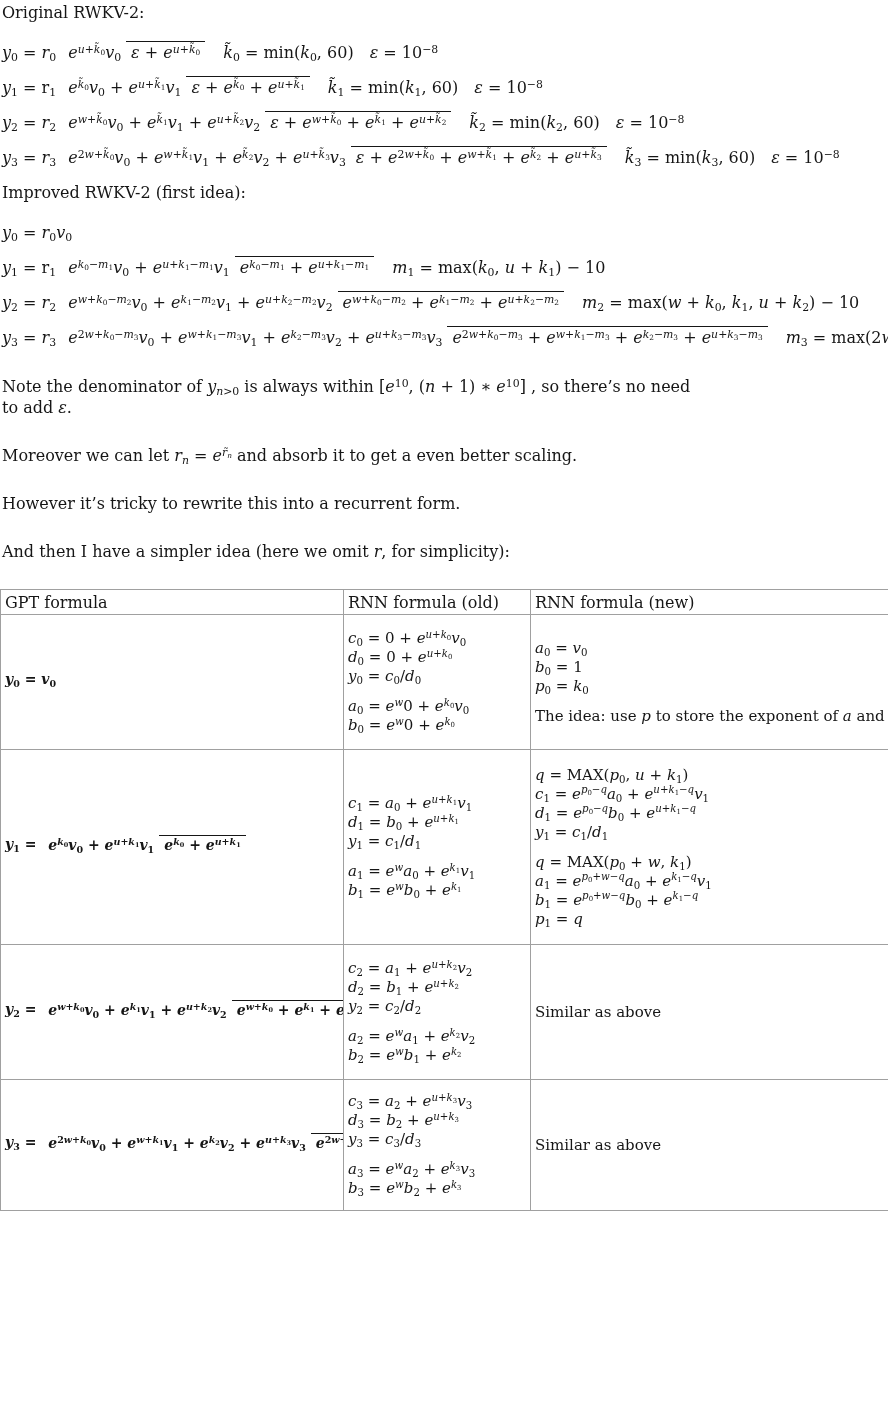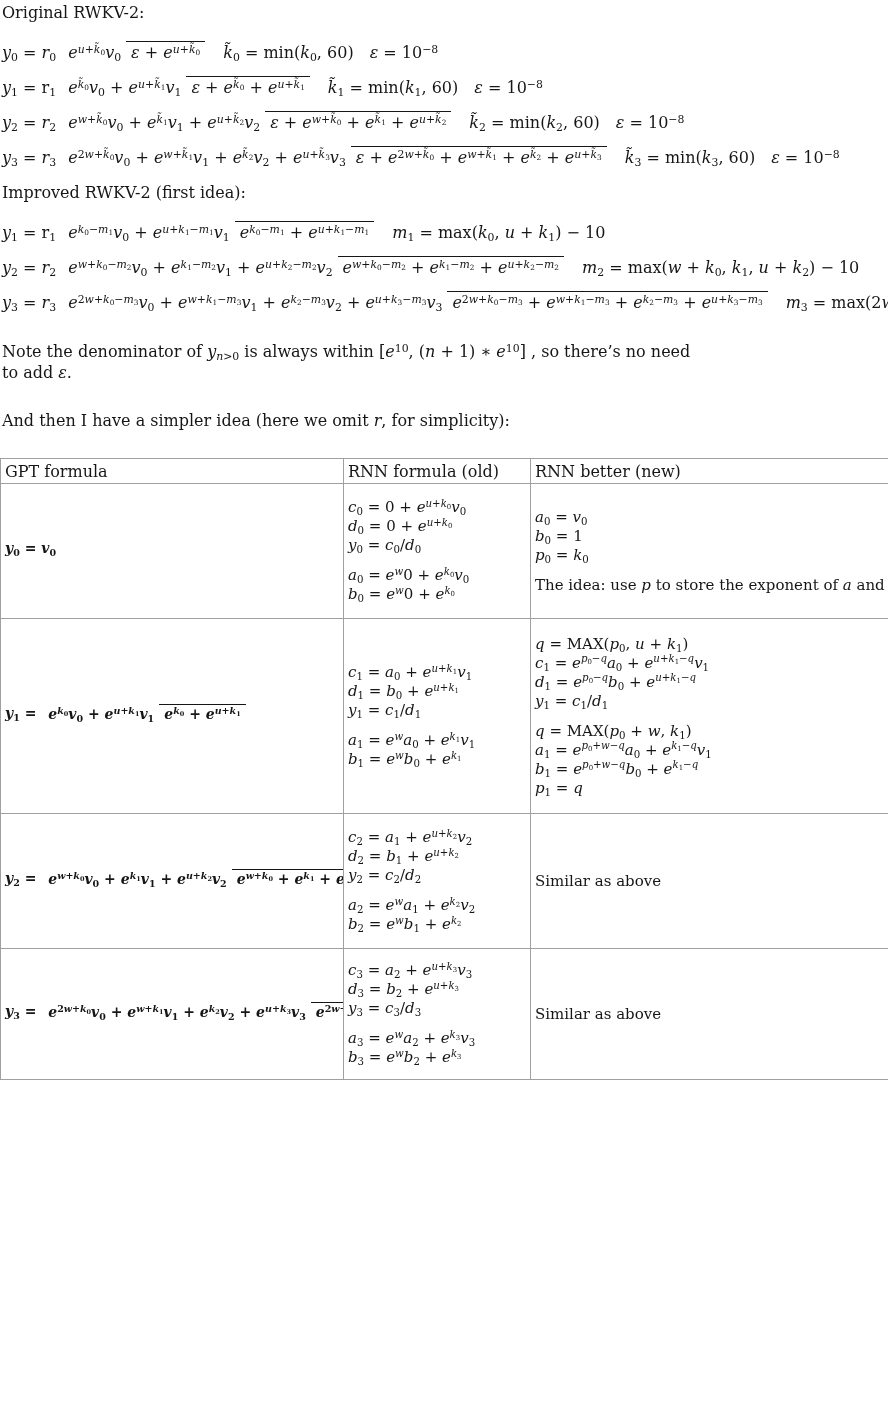--- a/index.html
+++ b/index.html
@@ -39,41 +39,44 @@
   <div class="heading">Original RWKV-2:</div>
   <div class="section-eqs">
       <div class="eq"><span class="m"><i>y</i><sub>0</sub> = <i>r</i><sub>0</sub> </span><span class="frac"><span class="num"><i>e</i><sup><i>u</i>+<i>k̃</i><sub>0</sub></sup><i>v</i><sub>0</sub></span><span class="den"><i>ε</i> + <i>e</i><sup><i>u</i>+<i>k̃</i><sub>0</sub></sup></span></span><span class="m"> <i>k̃</i><sub>0</sub> = <span class="fn">min</span>(<i>k</i><sub>0</sub>, 60) <i>ε</i> = 10<sup>−8</sup></span></div>
       <div class="eq"><span class="m"><i>y</i><sub>1</sub> = <span class="fn">r</span><sub>1</sub> </span><span class="frac"><span class="num"><i>e</i><sup><i>k̃</i><sub>0</sub></sup><i>v</i><sub>0</sub> + <i>e</i><sup><i>u</i>+<i>k̃</i><sub>1</sub></sup><i>v</i><sub>1</sub></span><span class="den"><i>ε</i> + <i>e</i><sup><i>k̃</i><sub>0</sub></sup> + <i>e</i><sup><i>u</i>+<i>k̃</i><sub>1</sub></sup></span></span><span class="m"> <i>k̃</i><sub>1</sub> = <span class="fn">min</span>(<i>k</i><sub>1</sub>, 60) <i>ε</i> = 10<sup>−8</sup></span></div>
       <div class="eq"><span class="m"><i>y</i><sub>2</sub> = <i>r</i><sub>2</sub> </span><span class="frac"><span class="num"><i>e</i><sup><i>w</i>+<i>k̃</i><sub>0</sub></sup><i>v</i><sub>0</sub> + <i>e</i><sup><i>k̃</i><sub>1</sub></sup><i>v</i><sub>1</sub> + <i>e</i><sup><i>u</i>+<i>k̃</i><sub>2</sub></sup><i>v</i><sub>2</sub></span><span class="den"><i>ε</i> + <i>e</i><sup><i>w</i>+<i>k̃</i><sub>0</sub></sup> + <i>e</i><sup><i>k̃</i><sub>1</sub></sup> + <i>e</i><sup><i>u</i>+<i>k̃</i><sub>2</sub></sup></span></span><span class="m"> <i>k̃</i><sub>2</sub> = <span class="fn">min</span>(<i>k</i><sub>2</sub>, 60) <i>ε</i> = 10<sup>−8</sup></span></div>
       <div class="eq"><span class="m"><i>y</i><sub>3</sub> = <i>r</i><sub>3</sub> </span><span class="frac"><span class="num"><i>e</i><sup>2<i>w</i>+<i>k̃</i><sub>0</sub></sup><i>v</i><sub>0</sub> + <i>e</i><sup><i>w</i>+<i>k̃</i><sub>1</sub></sup><i>v</i><sub>1</sub> + <i>e</i><sup><i>k̃</i><sub>2</sub></sup><i>v</i><sub>2</sub> + <i>e</i><sup><i>u</i>+<i>k̃</i><sub>3</sub></sup><i>v</i><sub>3</sub></span><span class="den"><i>ε</i> + <i>e</i><sup>2<i>w</i>+<i>k̃</i><sub>0</sub></sup> + <i>e</i><sup><i>w</i>+<i>k̃</i><sub>1</sub></sup> + <i>e</i><sup><i>k̃</i><sub>2</sub></sup> + <i>e</i><sup><i>u</i>+<i>k̃</i><sub>3</sub></sup></span></span><span class="m"> <i>k̃</i><sub>3</sub> = <span class="fn">min</span>(<i>k</i><sub>3</sub>, 60) <i>ε</i> = 10<sup>−8</sup></span></div>
     </div>
 
   <div class="heading">Improved RWKV-2 (first idea):</div>
   <div class="section-eqs">
+      <div class="eq"><span class="m"><i>y</i><sub>0</sub> = <i>r</i><sub>0</sub><i>v</i><sub>0</sub></span></div>
       <div class="eq"><span class="m"><i>y</i><sub>1</sub> = <span class="fn">r</span><sub>1</sub> </span><span class="frac"><span class="num"><i>e</i><sup><i>k</i><sub>0</sub>−<i>m</i><sub>1</sub></sup><i>v</i><sub>0</sub> + <i>e</i><sup><i>u</i>+<i>k</i><sub>1</sub>−<i>m</i><sub>1</sub></sup><i>v</i><sub>1</sub></span><span class="den"><i>e</i><sup><i>k</i><sub>0</sub>−<i>m</i><sub>1</sub></sup> + <i>e</i><sup><i>u</i>+<i>k</i><sub>1</sub>−<i>m</i><sub>1</sub></sup></span></span><span class="m"> <i>m</i><sub>1</sub> = <span class="fn">max</span>(<i>k</i><sub>0</sub>, <i>u</i> + <i>k</i><sub>1</sub>) − 10</span></div>
       <div class="eq"><span class="m"><i>y</i><sub>2</sub> = <i>r</i><sub>2</sub> </span><span class="frac"><span class="num"><i>e</i><sup><i>w</i>+<i>k</i><sub>0</sub>−<i>m</i><sub>2</sub></sup><i>v</i><sub>0</sub> + <i>e</i><sup><i>k</i><sub>1</sub>−<i>m</i><sub>2</sub></sup><i>v</i><sub>1</sub> + <i>e</i><sup><i>u</i>+<i>k</i><sub>2</sub>−<i>m</i><sub>2</sub></sup><i>v</i><sub>2</sub></span><span class="den"><i>e</i><sup><i>w</i>+<i>k</i><sub>0</sub>−<i>m</i><sub>2</sub></sup> + <i>e</i><sup><i>k</i><sub>1</sub>−<i>m</i><sub>2</sub></sup> + <i>e</i><sup><i>u</i>+<i>k</i><sub>2</sub>−<i>m</i><sub>2</sub></sup></span></span><span class="m"> <i>m</i><sub>2</sub> = <span class="fn">max</span>(<i>w</i> + <i>k</i><sub>0</sub>, <i>k</i><sub>1</sub>, <i>u</i> + <i>k</i><sub>2</sub>) − 10</span></div>
       <div class="eq"><span class="m"><i>y</i><sub>3</sub> = <i>r</i><sub>3</sub> </span><span class="frac"><span class="num"><i>e</i><sup>2<i>w</i>+<i>k</i><sub>0</sub>−<i>m</i><sub>3</sub></sup><i>v</i><sub>0</sub> + <i>e</i><sup><i>w</i>+<i>k</i><sub>1</sub>−<i>m</i><sub>3</sub></sup><i>v</i><sub>1</sub> + <i>e</i><sup><i>k</i><sub>2</sub>−<i>m</i><sub>3</sub></sup><i>v</i><sub>2</sub> + <i>e</i><sup><i>u</i>+<i>k</i><sub>3</sub>−<i>m</i><sub>3</sub></sup><i>v</i><sub>3</sub></span><span class="den"><i>e</i><sup>2<i>w</i>+<i>k</i><sub>0</sub>−<i>m</i><sub>3</sub></sup> + <i>e</i><sup><i>w</i>+<i>k</i><sub>1</sub>−<i>m</i><sub>3</sub></sup> + <i>e</i><sup><i>k</i><sub>2</sub>−<i>m</i><sub>3</sub></sup> + <i>e</i><sup><i>u</i>+<i>k</i><sub>3</sub>−<i>m</i><sub>3</sub></sup></span></span><span class="m"> <i>m</i><sub>3</sub> = <span class="fn">max</span>(2<i>w</i> + ,  + , ,  + ) − 10</span></div>
     </div>
 
   <div class="notes">
       <div class="note"><span class="t">Note the denominator of </span><span class="m"><i>y</i><sub><i>n</i>&gt;0</sub></span><span class="t"> is always within </span><span class="m">[<i>e</i><sup>10</sup>, (<i>n</i> + 1) ∗ <i>e</i><sup>10</sup>]</span><span class="t"> , so there’s no need to add </span><span class="m"><i>ε</i></span><span class="t">.</span></div>
+      <div class="note"><span class="t">Moreover we can let </span><span class="m"><i>r</i><sub><i>n</i></sub> = <i>e</i><sup><i>r̃</i><sub><i>n</i></sub></sup></span><span class="t"> and absorb it to get a even better scaling.</span></div>
+      <div class="note"><span class="t">However it’s tricky to rewrite this into a recurrent form.</span></div>
       <div class="note"><span class="t">And then I have a simpler idea (here we omit </span><span class="m"><i>r</i></span><span class="t">, for simplicity):</span></div>
     </div>
 
   <table>
     <colgroup>
       <col style="width:343px">
       <col style="width:187px">
       <col style="width:358px">
     </colgroup>
     <thead>
       <tr>
         <th>GPT formula</th>
         <th>RNN formula (old)</th>
-        <th>RNN better (new)</th>
+        <th>RNN formula (new)</th>
       </tr>
     </thead>
     <tbody>
         <tr class="r1">
           <td class="gpt-cell">
             <div class="eq"><span class="m"><i>y</i><sub>0</sub> = <i>v</i><sub>0</sub></span></div>
           </td>
           <td class="old-cell">
             <div class="cell-line"><span class="m"><i>c</i><sub>0</sub> = 0 + <i>e</i><sup><i>u</i>+<i>k</i><sub>0</sub></sup><i>v</i><sub>0</sub></span></div>
             <div class="cell-line"><span class="m"><i>d</i><sub>0</sub> = 0 + <i>e</i><sup><i>u</i>+<i>k</i><sub>0</sub></sup></span></div>

